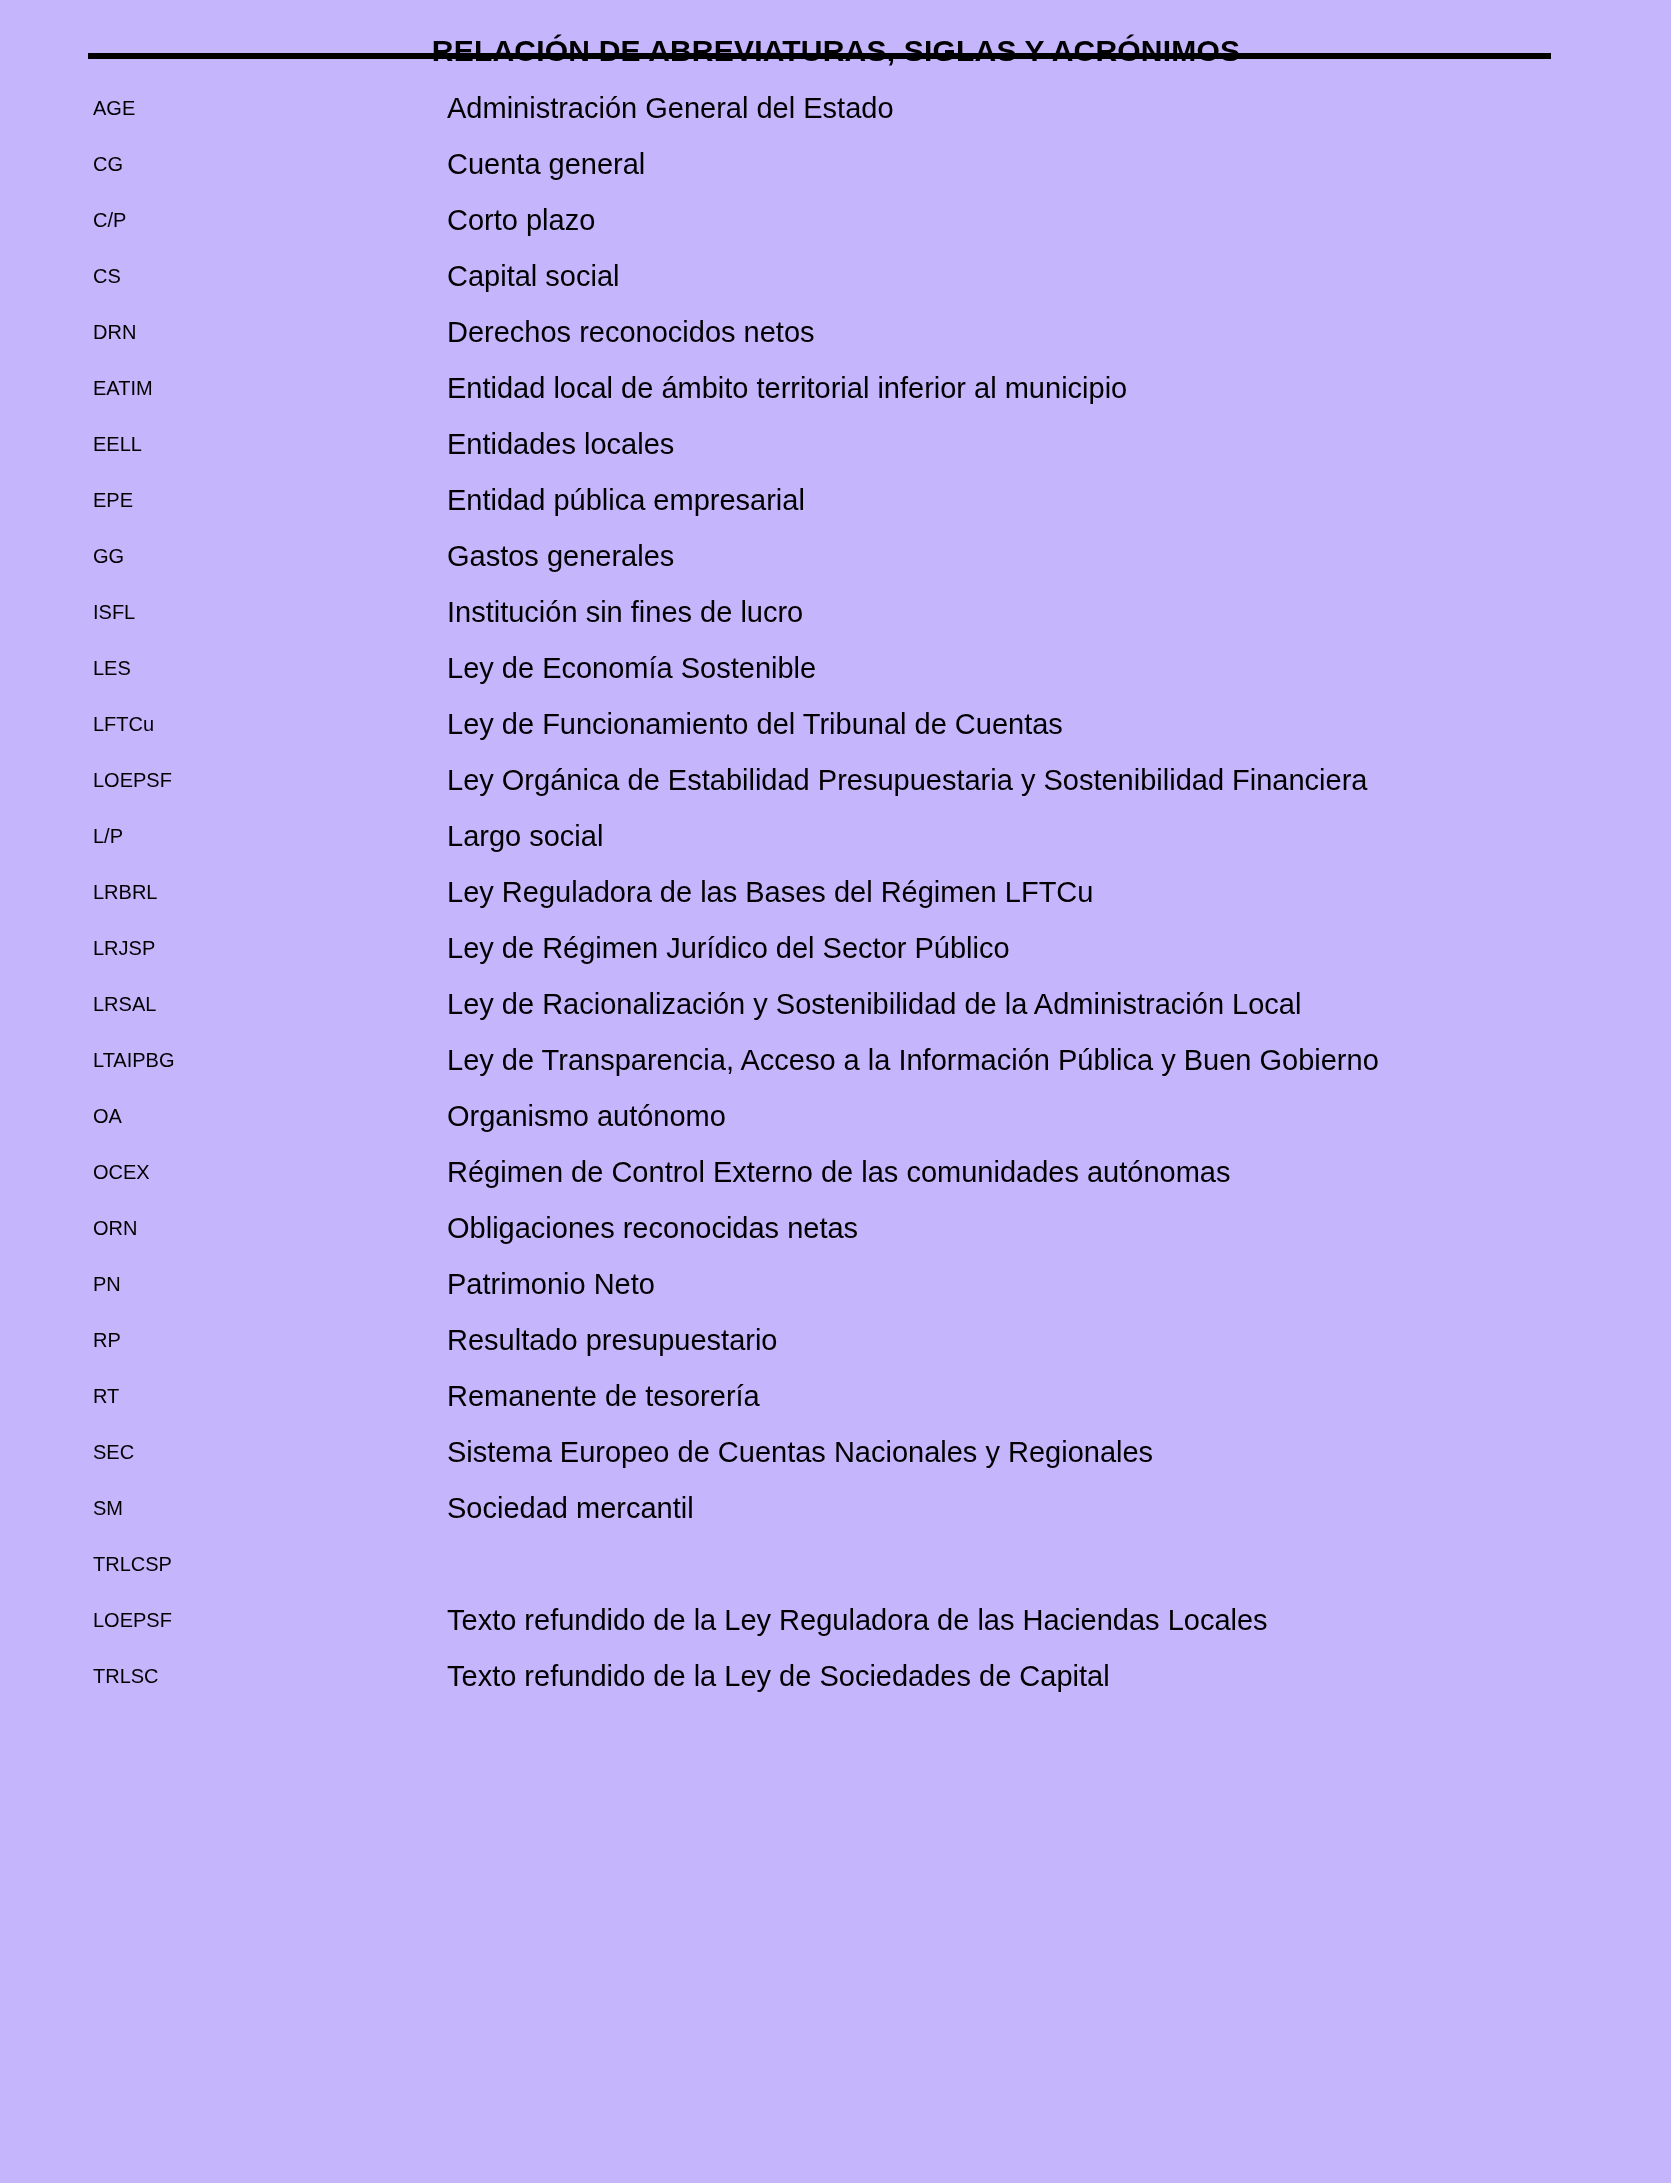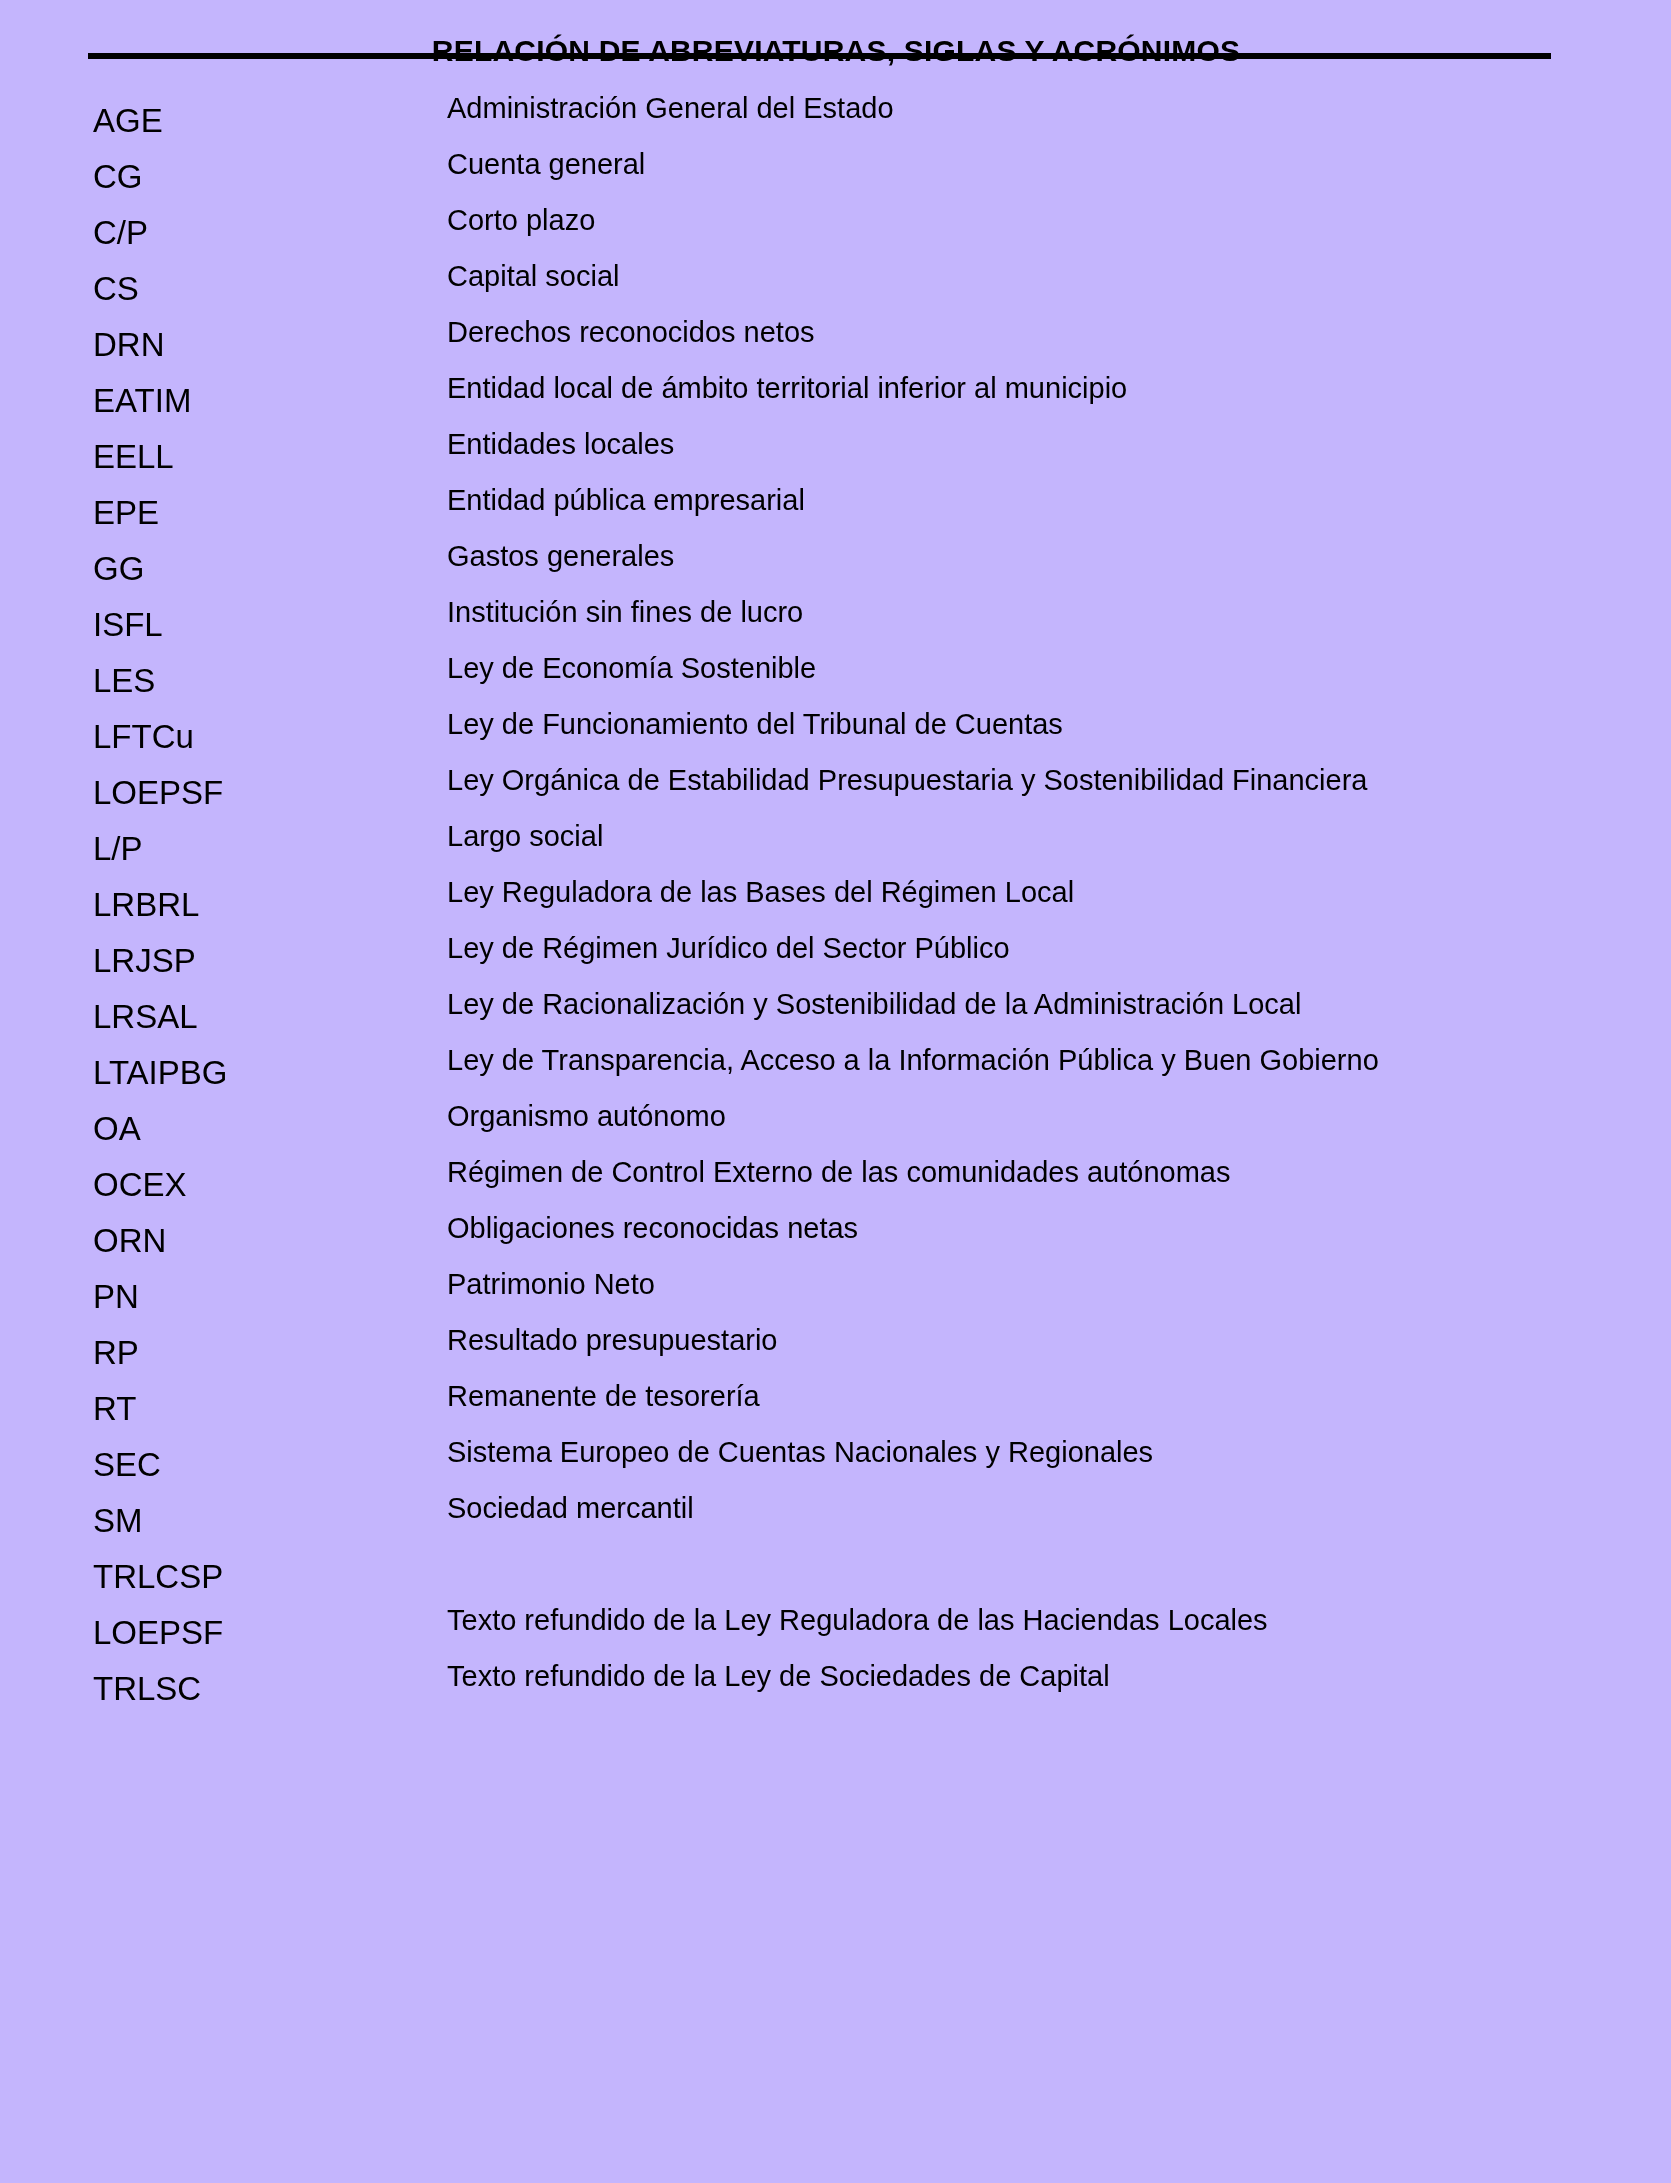--- a/index.html
+++ b/index.html
@@ -51,22 +51,22 @@
   }
   .abbrev-row {
     position: relative;
     display: block;
     height: 56px;
     white-space: nowrap;
   }
   .abbrev-term {
     position: absolute;
     left: 93px;
-    top: 12px;
-    font-size: 33px;
+    top: 0;
+    font-size: 20px;
     line-height: 41px;
     white-space: nowrap;
   }
   .abbrev-def {
     position: absolute;
     left: 447px;
     top: 0;
     font-size: 29px;
     line-height: 41px;
     white-space: nowrap;
@@ -133,21 +133,21 @@
       <div class="abbrev-row">
         <span class="abbrev-term">LOEPSF</span>
         <span class="abbrev-def">Ley Orgánica de Estabilidad Presupuestaria y Sostenibilidad Financiera</span>
       </div>
       <div class="abbrev-row">
         <span class="abbrev-term">L/P</span>
         <span class="abbrev-def">Largo social</span>
       </div>
       <div class="abbrev-row">
         <span class="abbrev-term">LRBRL</span>
-        <span class="abbrev-def">Ley Reguladora de las Bases del Régimen Local</span>
+        <span class="abbrev-def">Ley Reguladora de las Bases del Régimen LFTCu</span>
       </div>
       <div class="abbrev-row">
         <span class="abbrev-term">LRJSP</span>
         <span class="abbrev-def">Ley de Régimen Jurídico del Sector Público</span>
       </div>
       <div class="abbrev-row">
         <span class="abbrev-term">LRSAL</span>
         <span class="abbrev-def">Ley de Racionalización y Sostenibilidad de la Administración Local</span>
       </div>
       <div class="abbrev-row">

